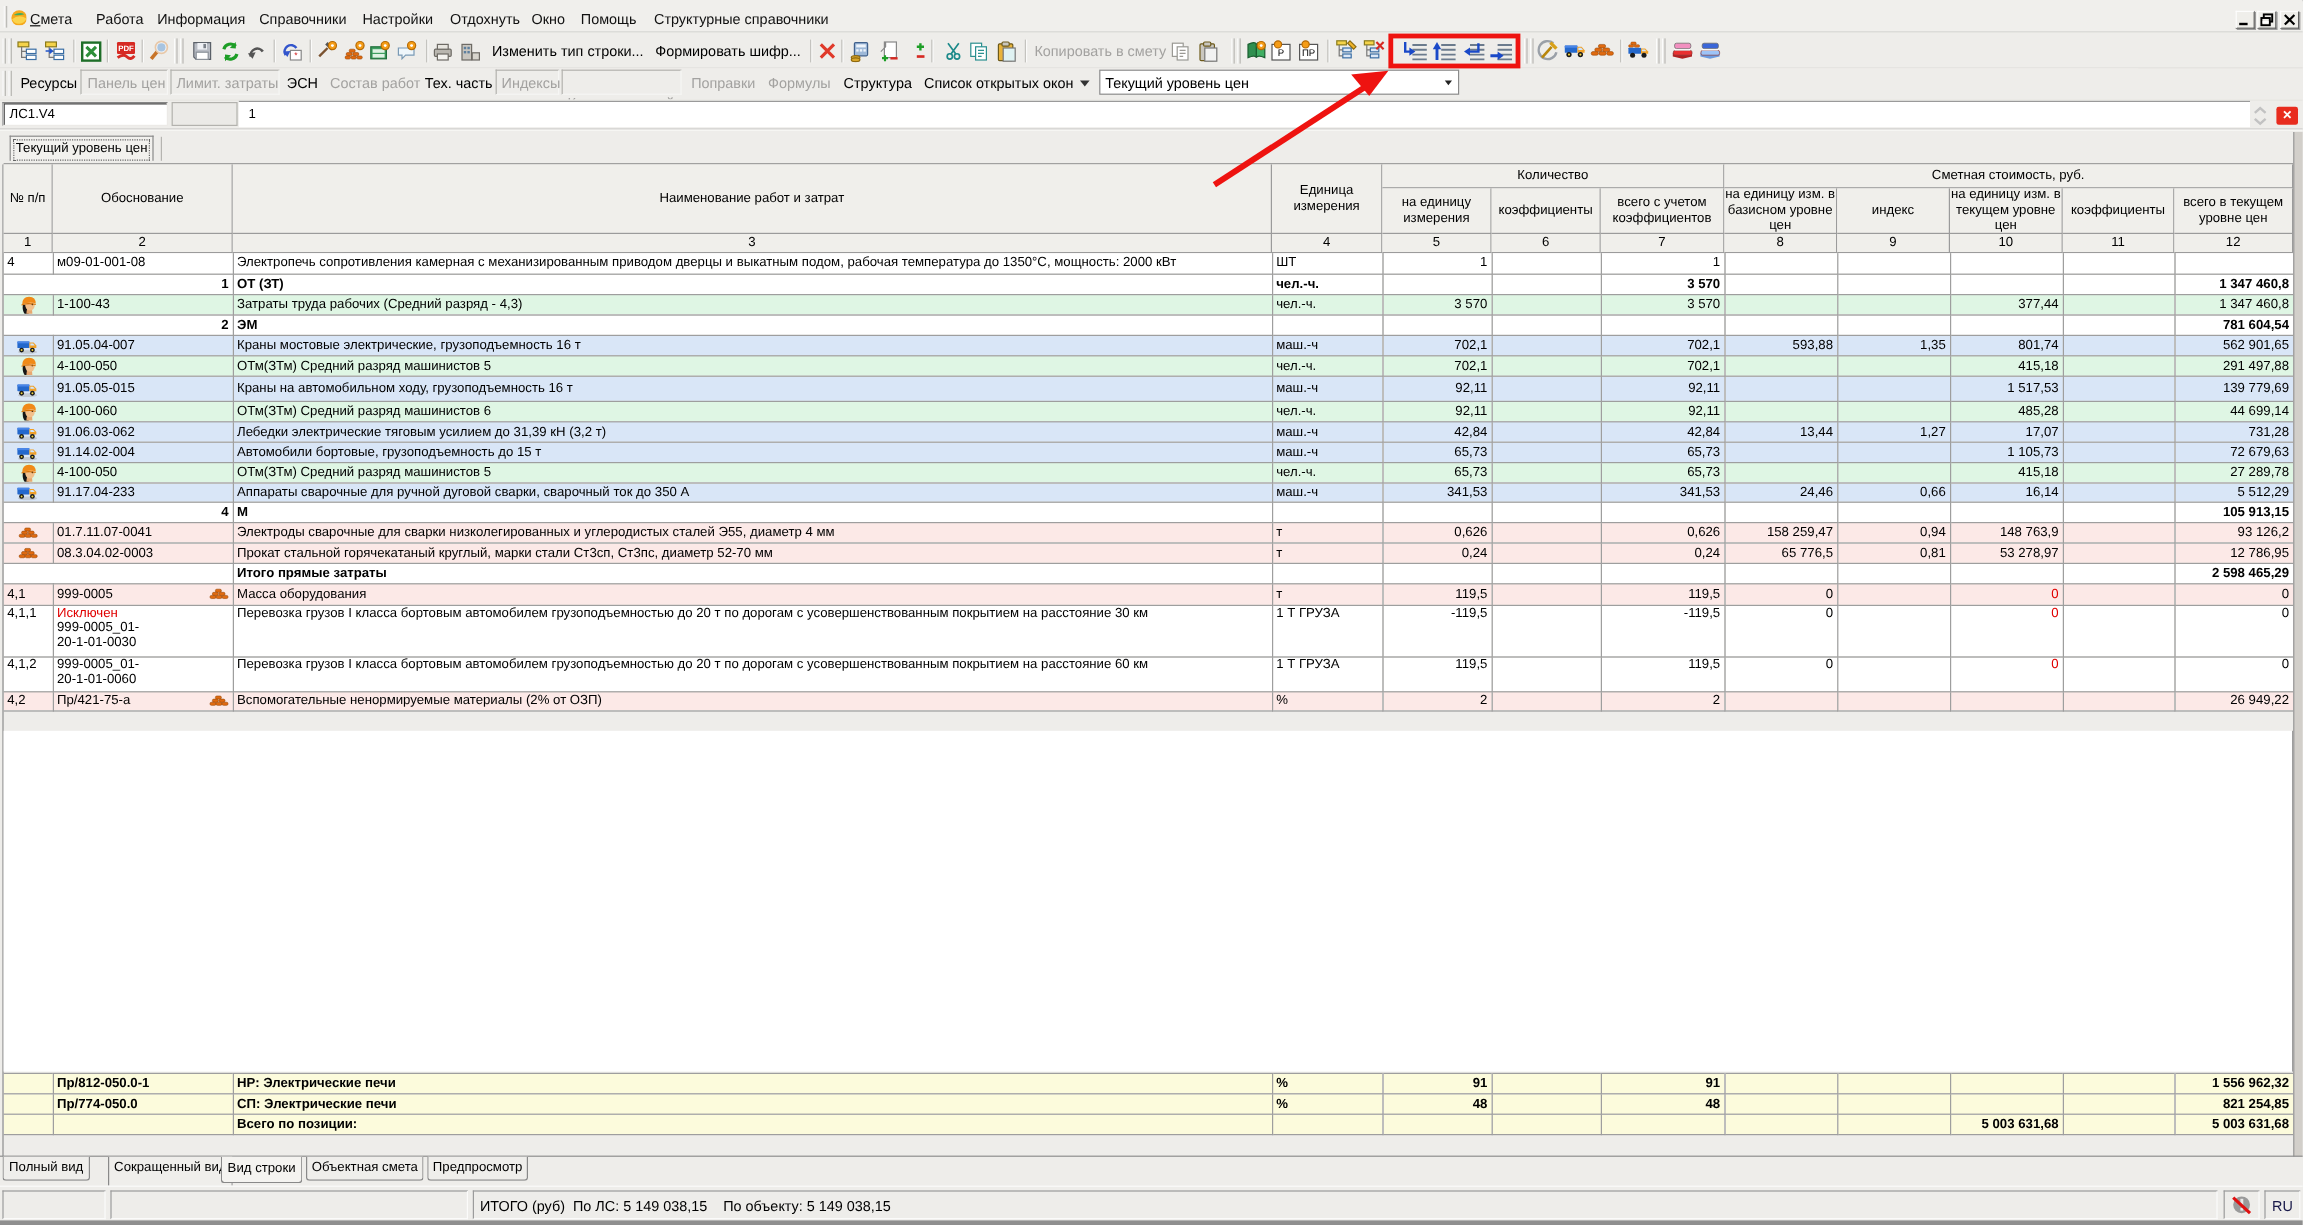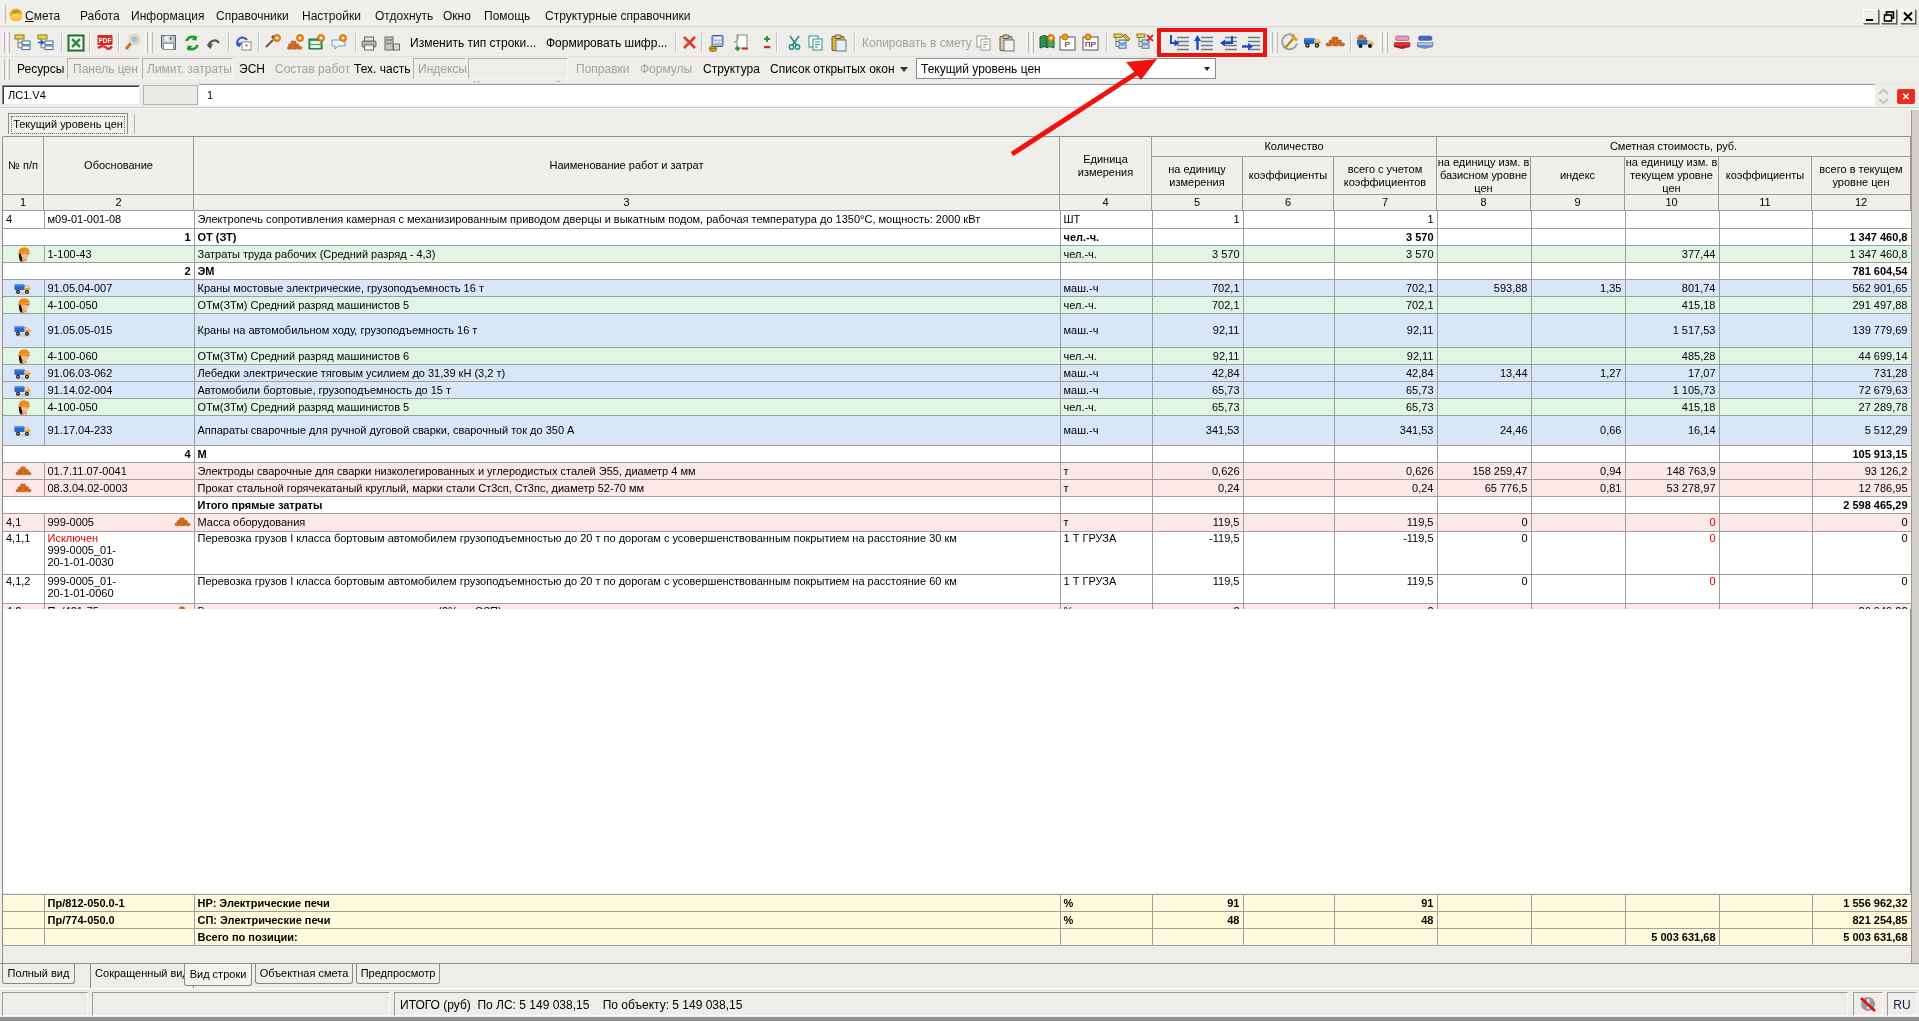--- a/index.html
+++ b/index.html
@@ -623,21 +623,21 @@
 <td class="">чел.-ч.</td>
 <td class="num">702,1</td>
 <td class=""></td>
 <td class="num">702,1</td>
 <td class=""></td>
 <td class=""></td>
 <td class="num">415,18</td>
 <td class=""></td>
 <td class="num">291 497,88</td>
 </tr>
-<tr class="blue" style="height:34px">
+<tr class="blue" style="height:21px">
 <td class="">
           <div style="display:flex;justify-content:center">
             <svg width="18" height="14" viewBox="0 0 18 14">
               <ellipse cx="9" cy="12.3" rx="8" ry="1.5" fill="#b0b0b0" opacity="0.5"></ellipse>
               <rect x="0.5" y="3.5" width="10" height="5.5" rx="0.5" fill="#2468cc"></rect>
               <rect x="0.5" y="3.5" width="10" height="1.6" fill="#4a86e8"></rect>
               <path d="M10.5 4.5 L14 4.5 L16.3 7 L16.3 9 L10.5 9 Z" fill="#f0a028"></path>
               <path d="M11.3 5.3 L13.6 5.3 L15 6.9 L11.3 6.9 Z" fill="#cfe6ff"></path>
               <circle cx="4" cy="10.7" r="2" fill="#1a1a1a"></circle>
               <circle cx="4" cy="10.7" r="0.8" fill="#f5d840"></circle>
@@ -757,21 +757,21 @@
 <td class="">чел.-ч.</td>
 <td class="num">65,73</td>
 <td class=""></td>
 <td class="num">65,73</td>
 <td class=""></td>
 <td class=""></td>
 <td class="num">415,18</td>
 <td class=""></td>
 <td class="num">27 289,78</td>
 </tr>
-<tr class="blue" style="height:30px">
+<tr class="blue" style="height:16px">
 <td class="">
           <div style="display:flex;justify-content:center">
             <svg width="18" height="14" viewBox="0 0 18 14">
               <ellipse cx="9" cy="12.3" rx="8" ry="1.5" fill="#b0b0b0" opacity="0.5"></ellipse>
               <rect x="0.5" y="3.5" width="10" height="5.5" rx="0.5" fill="#2468cc"></rect>
               <rect x="0.5" y="3.5" width="10" height="1.6" fill="#4a86e8"></rect>
               <path d="M10.5 4.5 L14 4.5 L16.3 7 L16.3 9 L10.5 9 Z" fill="#f0a028"></path>
               <path d="M11.3 5.3 L13.6 5.3 L15 6.9 L11.3 6.9 Z" fill="#cfe6ff"></path>
               <circle cx="4" cy="10.7" r="2" fill="#1a1a1a"></circle>
               <circle cx="4" cy="10.7" r="0.8" fill="#f5d840"></circle>

